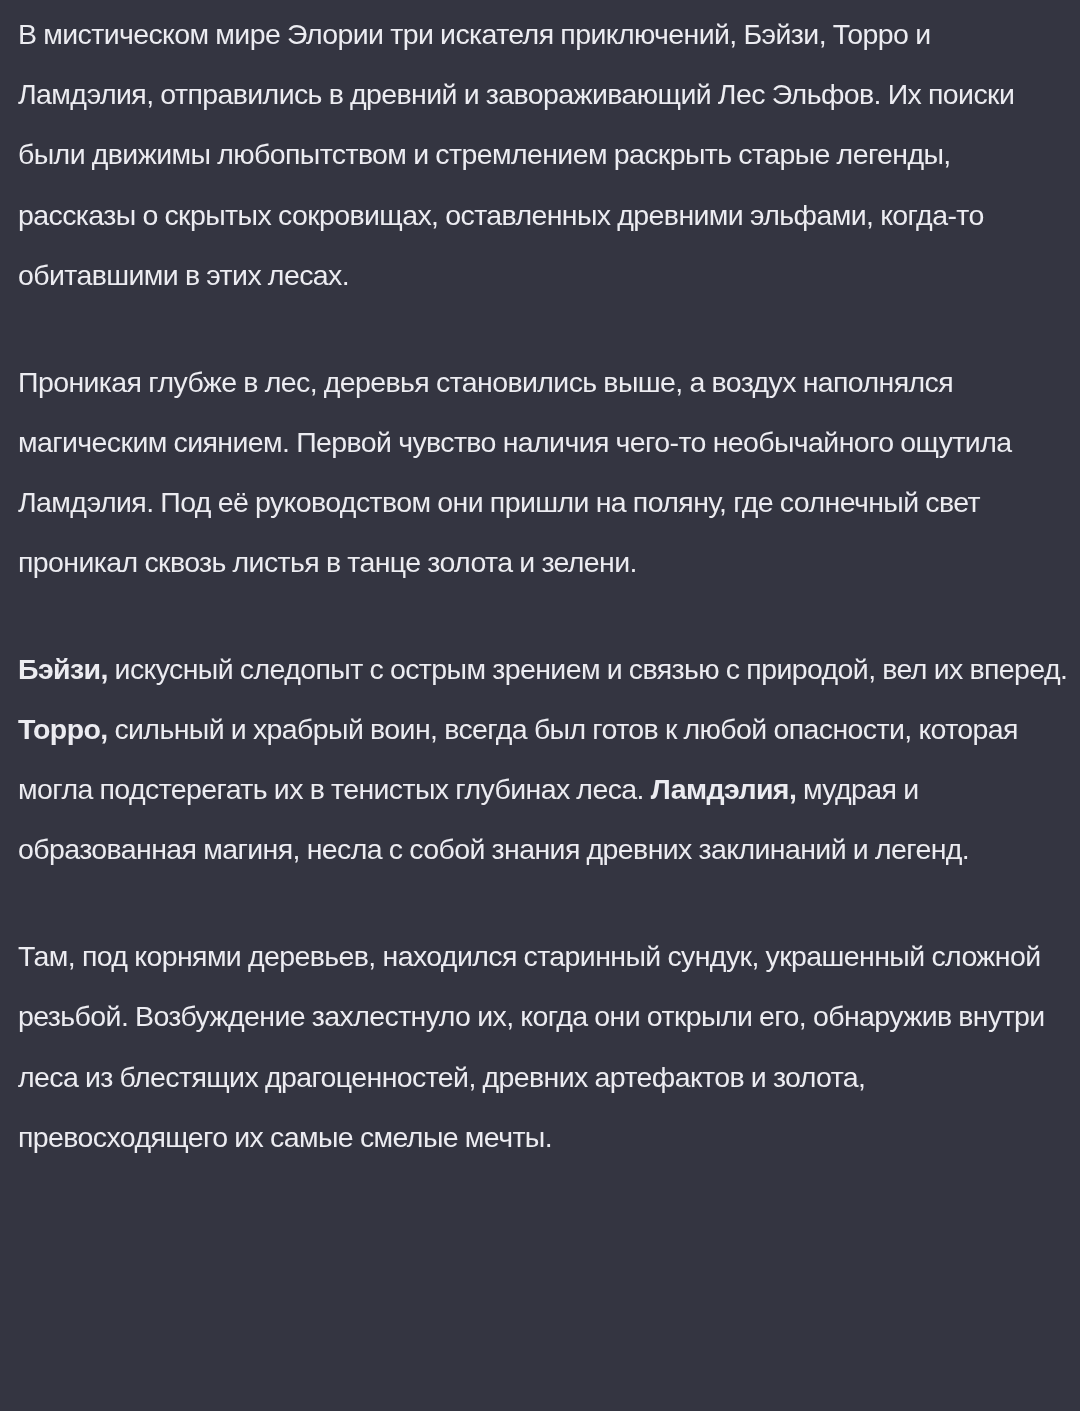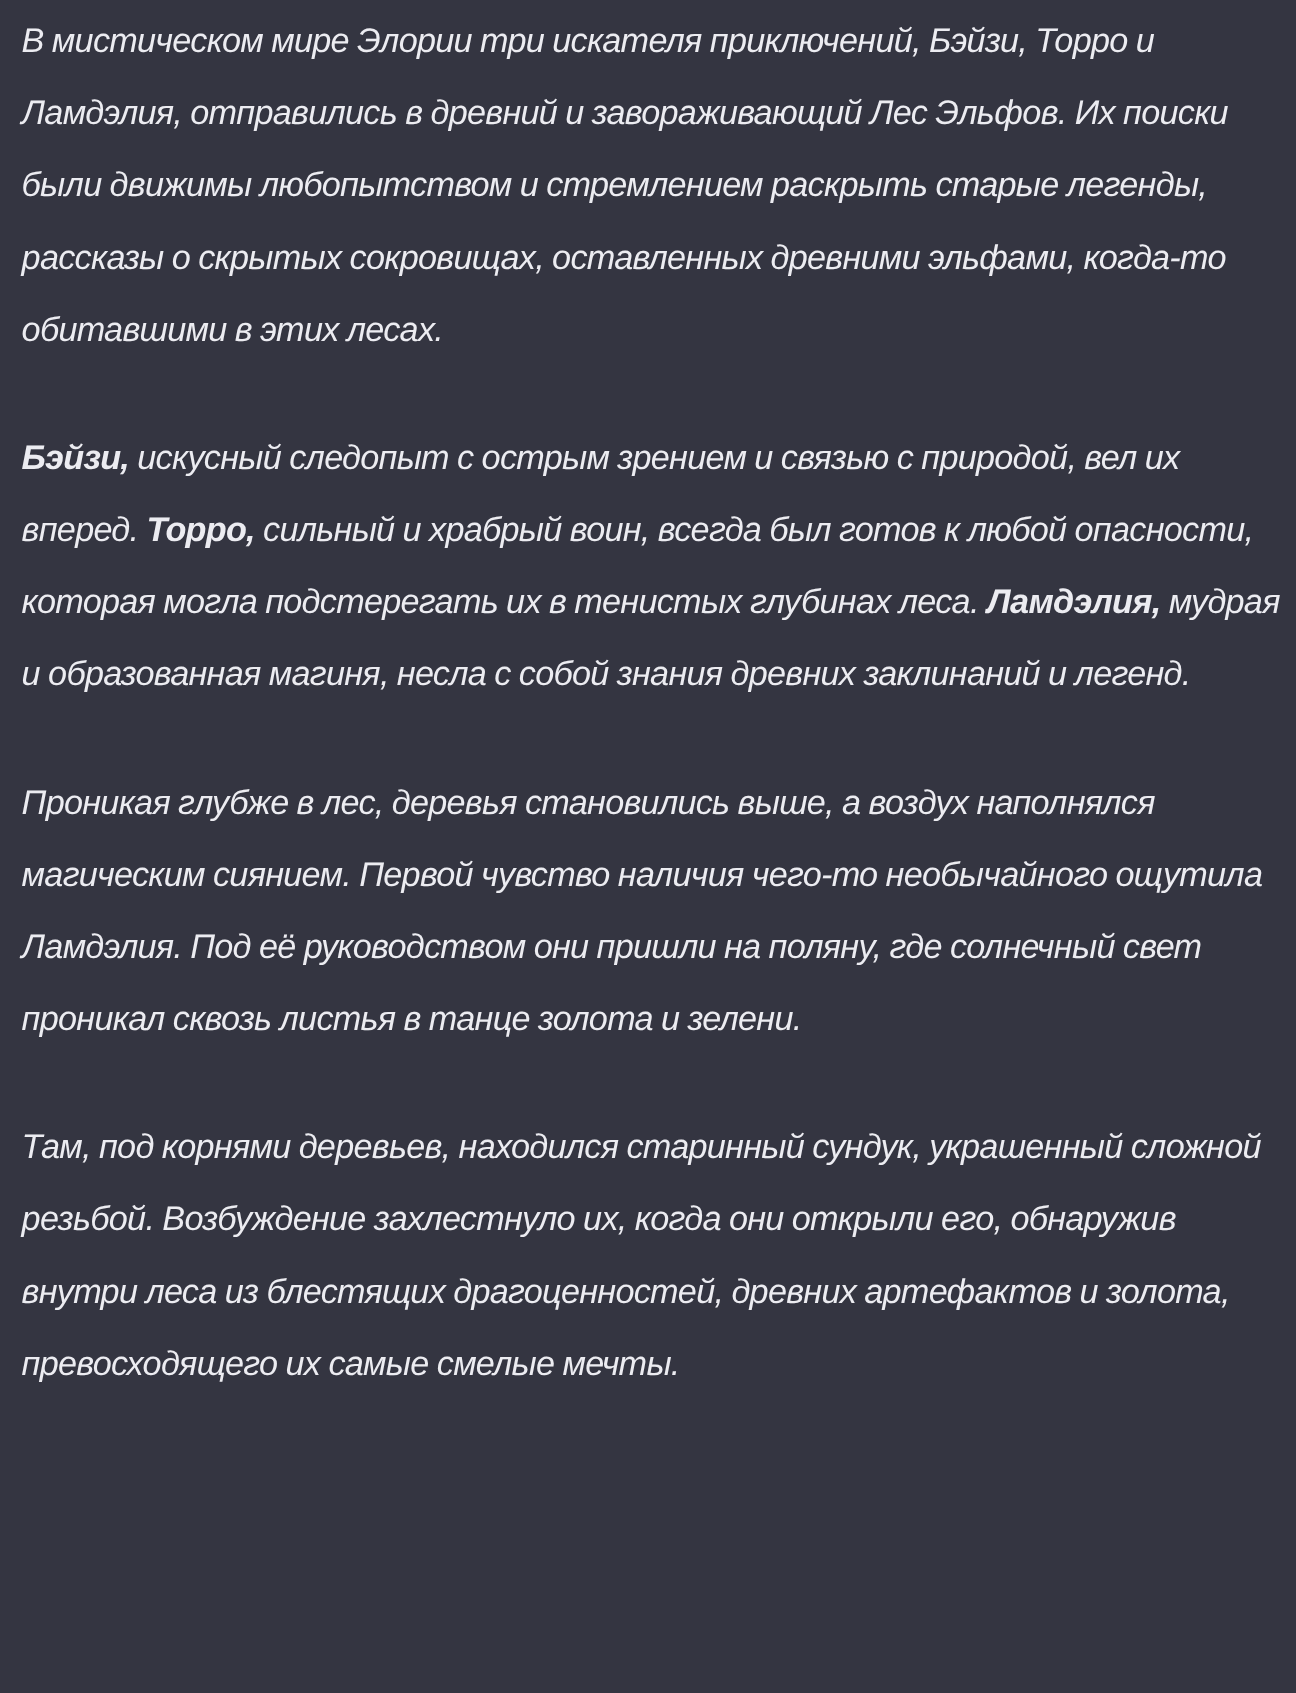--- a/index.html
+++ b/index.html
@@ -19,39 +19,38 @@
       left: 18px;
       top: 0;
       width: 1050px;
     }
     .para {
       margin: 0;
       font-size: 28.5px;
       line-height: 60.2px;
       letter-spacing: -0.6px;
       word-spacing: -0.5px;
-      font-style: italic;
     }
     .para + .para {
       margin-top: 46.5px;
     }
     .p1 { padding-top: 4px; }
     strong {
       font-weight: bold;
     }
   </style>
 </head>
 <body>
 
 <div class="content">
   <p class="para p1">
     <span>В мистическом мире Элории три искателя приключений, Бэйзи, Торро и Ламдэлия, отправились в древний и завораживающий Лес Эльфов. Их поиски были движимы любопытством и стремлением раскрыть старые легенды, рассказы о скрытых сокровищах, оставленных древними эльфами, когда-то обитавшими в этих лесах.</span>
   </p>
   <p class="para">
-    <strong>Бэйзи,</strong><span> искусный следопыт с острым зрением и связью с природой, вел их вперед. </span><strong>Торро,</strong><span> сильный и храбрый воин, всегда был готов к любой опасности, которая могла подстерегать их в тенистых глубинах леса. </span><strong>Ламдэлия,</strong><span> мудрая и образованная магиня, несла с собой знания древних заклинаний и легенд.</span>
+    <span>Проникая глубже в лес, деревья становились выше, а воздух наполнялся магическим сиянием. Первой чувство наличия чего-то необычайного ощутила Ламдэлия. Под её руководством они пришли на поляну, где солнечный свет проникал сквозь листья в танце золота и зелени.</span>
   </p>
   <p class="para">
-    <span>Проникая глубже в лес, деревья становились выше, а воздух наполнялся магическим сиянием. Первой чувство наличия чего-то необычайного ощутила Ламдэлия. Под её руководством они пришли на поляну, где солнечный свет проникал сквозь листья в танце золота и зелени.</span>
+    <strong>Бэйзи,</strong><span> искусный следопыт с острым зрением и связью с природой, вел их вперед. </span><strong>Торро,</strong><span> сильный и храбрый воин, всегда был готов к любой опасности, которая могла подстерегать их в тенистых глубинах леса. </span><strong>Ламдэлия,</strong><span> мудрая и образованная магиня, несла с собой знания древних заклинаний и легенд.</span>
   </p>
   <p class="para">
     <span>Там, под корнями деревьев, находился старинный сундук, украшенный сложной резьбой. Возбуждение захлестнуло их, когда они открыли его, обнаружив внутри леса из блестящих драгоценностей, древних артефактов и золота, превосходящего их самые смелые мечты.</span>
   </p>
 </div>
 
 </body></html>

